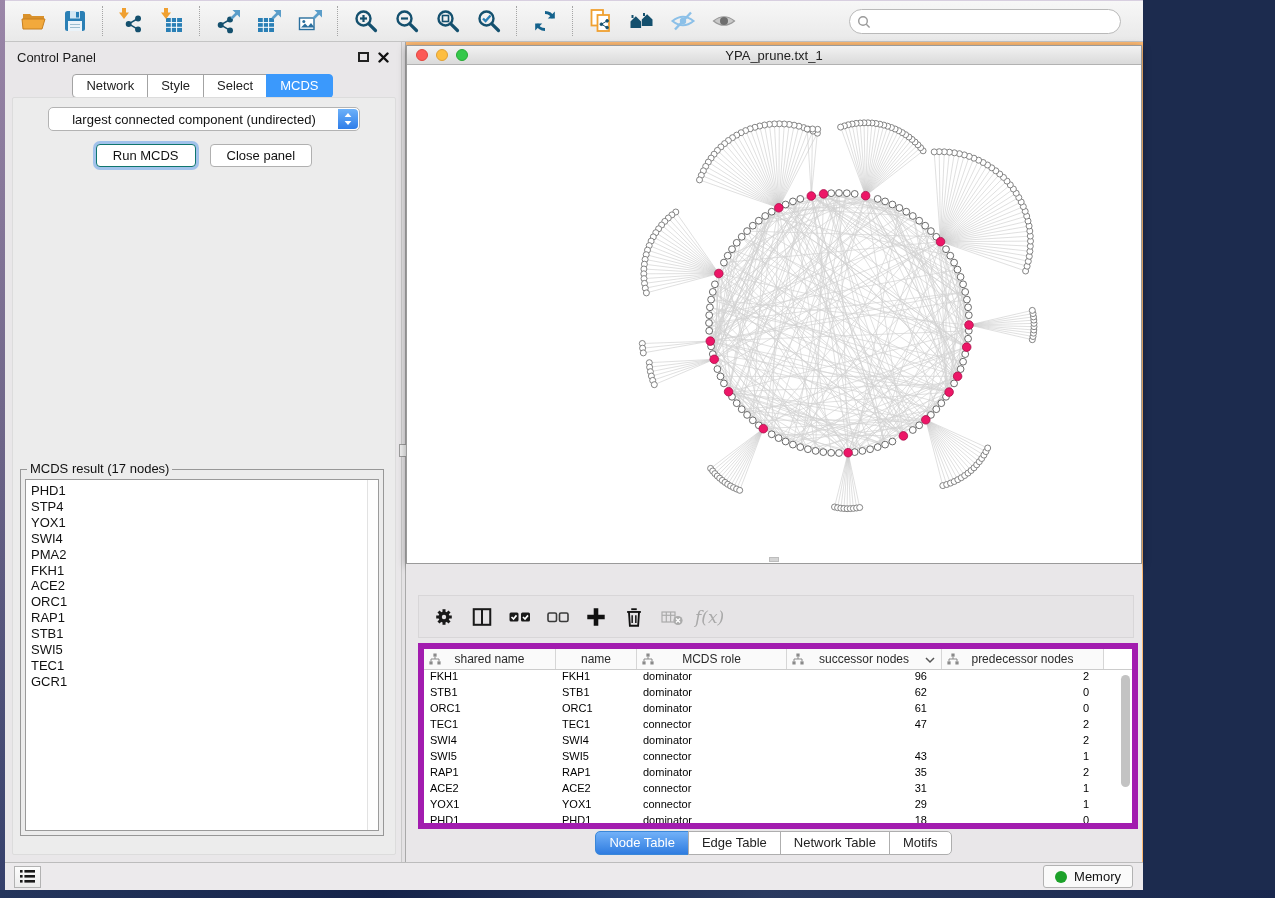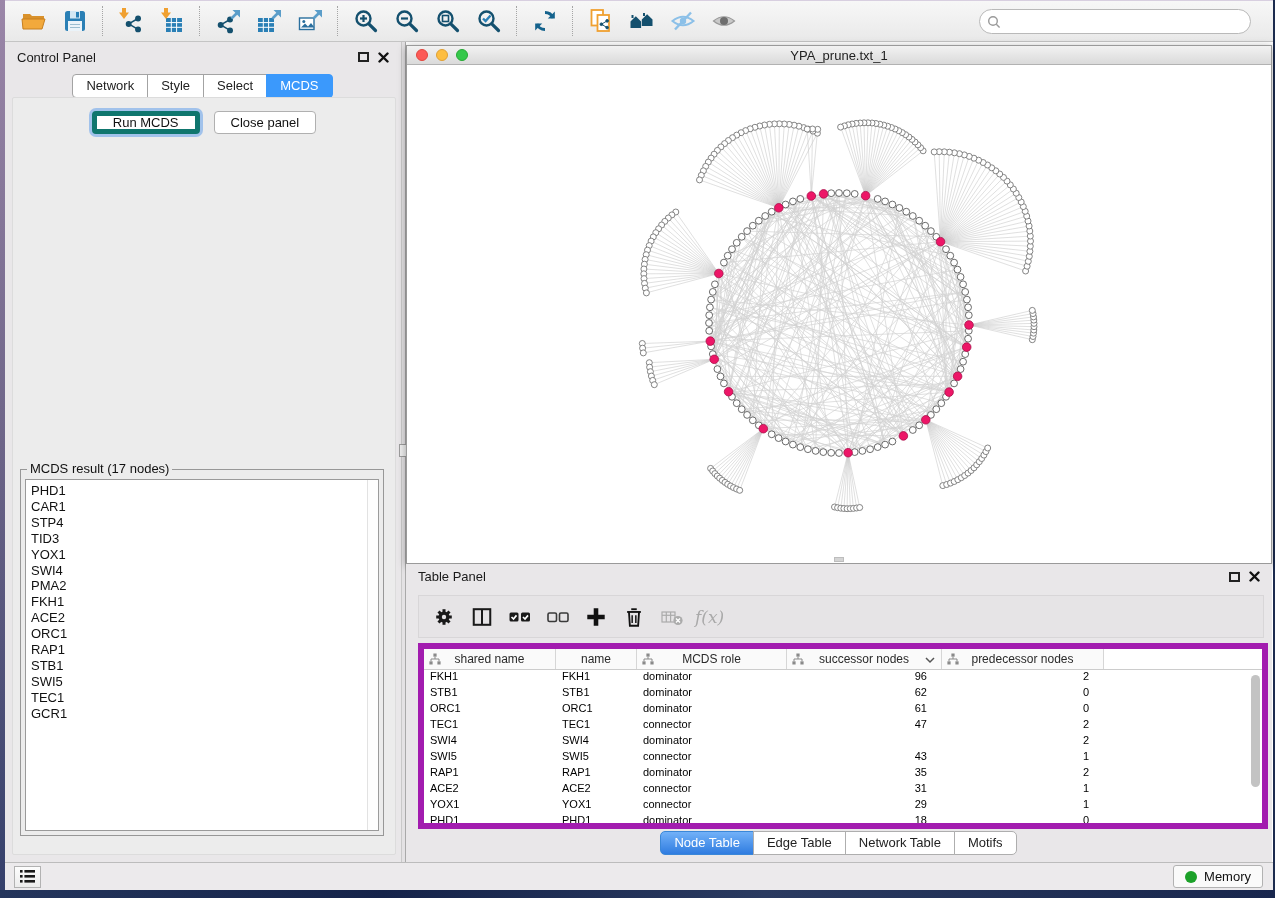--- a/index.html
+++ b/index.html
@@ -1,20 +1,20 @@
 <!DOCTYPE html>
 <html><head>
 <meta charset="utf-8">
 <style>
   * { margin:0; padding:0; box-sizing:border-box; }
   html,body { width:1275px; height:898px; overflow:hidden; font-family:"Liberation Sans",sans-serif; }
   body { position:relative; background:#1c2b4e; }
   .desktop-left { position:absolute; left:0; top:0; width:5px; height:890px; background:linear-gradient(#9b86a8,#6d6488,#35406b); }
   .desktop-bottom { position:absolute; left:0; top:890px; width:1275px; height:8px; background:linear-gradient(90deg,#24355c,#15234a 30%,#2a3a60 60%,#18264d); }
-  .app { position:absolute; left:5px; top:0; width:1268px; height:890px; background:#ffffff; border-top:1px solid #d8cfe0; }
+  .app { position:absolute; left:5px; top:0; width:1138px; height:890px; background:#fdba74; border-top:1px solid #d8cfe0; }
 
   
   .toolbar { position:absolute; top:0; left:0; right:0; height:41px; background:linear-gradient(#f7f7f7,#e9e9e9); border-bottom:1px solid #c4c4c4; display:flex; align-items:center; padding:0 8px; }
   #toolbar-groups { display:flex; align-items:center; }
   .tb-btn { width:41px; height:34px; display:flex; align-items:center; justify-content:center; border-radius:4px; }
   .tb-sep { width:1px; height:30px; border-left:1px dotted #a5a5a5; margin:0 7px; }
   .search-wrap { margin-left:auto; position:relative; margin-right:14px; }
   .search-wrap .sicon { position:absolute; left:8px; top:6px; }
   .search-input { width:272px; height:25px; border:1px solid #b9b9b9; border-radius:13px; padding:0 8px 0 27px; font:13px "Liberation Sans",sans-serif; background:#fff; outline:none; color:#333; }
 
@@ -29,21 +29,21 @@
   .cp-tab:first-child { border-radius:4px 0 0 4px; }
   .cp-tab:last-child { border-radius:0 4px 4px 0; }
   .cp-tab.active { background:#3b99fc; border-color:#3b99fc; color:#fff; }
   .cp-body { position:absolute; left:7px; right:5px; top:55px; bottom:7px; background:#ececec; border:1px solid #dcdcdc; border-radius:2px; }
   .opt-label { text-align:center; margin-top:19px; font-size:13px; color:#1a1a1a; }
   .criterion-select { position:relative; width:312px; height:24px; margin:9px auto 0; background:#fff; border:1px solid #b3b3b3; border-radius:5px; display:flex; align-items:center; }
   .criterion-value { flex:1; text-align:center; font-size:13px; color:#111; padding-right:20px; white-space:nowrap; }
   .select-stepper { position:absolute; right:1px; top:1px; bottom:1px; width:20px; border-radius:0 4px 4px 0; background:linear-gradient(#6db1f9,#2e7de9); display:flex; align-items:center; justify-content:center; }
   .btn-row { display:flex; justify-content:center; gap:14px; margin-top:13px; }
   .btn { height:23px; padding:0 16px; background:#fff; border:1px solid #b0b0b0; border-radius:4px; font-size:13px; color:#111; display:flex; align-items:center; }
-  .btn.focused { border:5px solid #0f766e; box-shadow:0 0 0 3px rgba(100,160,235,.55); }
+  .btn.focused { border:1px solid #0f766e; box-shadow:0 0 0 3px rgba(100,160,235,.55); }
   .result-group { position:absolute; left:7px; right:11px; top:371px; bottom:18px; border:1px solid #979797; }
   .result-title { position:absolute; top:-9px; left:6px; background:#ececec; padding:0 3px; font-size:13px; color:#111; }
   .result-list { position:absolute; left:4px; right:4px; top:9px; bottom:4px; background:#fff; border:1px solid #9a9a9a; overflow:hidden; padding:3px 0 0 5px; }
   .result-item { font-size:13px; line-height:15.9px; color:#111; }
   .result-track { position:absolute; right:5px; top:10px; bottom:5px; width:11px; background:#fdfdfd; border-left:1px solid #e2e2e2; }
 
   
   .v-splitter { position:absolute; left:396px; width:5px; top:41px; bottom:28px; background:#e4e2e4; border-left:1px solid #c9c9c9; border-right:1px solid #a9a9a9; }
   .v-grip { position:absolute; top:402px; left:-3px; width:10px; height:13px; background:#eee; border:1px solid #9d9d9d; }
 
@@ -326,31 +326,38 @@
           </span>
       </span>
     </div>
     <div class="cp-tabs" id="cp-tabs">
         <div class="cp-tab">Network</div>
         <div class="cp-tab">Style</div>
         <div class="cp-tab">Select</div>
         <div class="cp-tab active">MCDS</div>
       </div>
     <div class="cp-body">
+      <div class="criterion-select">
+        <span class="criterion-value">largest connected component (undirected)</span>
+        <span class="select-stepper">
+            <svg width="10" height="14" viewBox="0 0 10 14">
+              <path d="M5 1l3.4 4H1.6z" fill="#fff"></path>
+              <path d="M5 13L1.6 9h6.8z" fill="#fff"></path>
+            </svg>
+          </span>
+      </div>
       <div class="btn-row">
         <div class="btn focused">Run MCDS</div>
         <div class="btn">Close panel</div>
       </div>
       <div class="result-group">
         <span class="result-title">MCDS result (17 nodes)</span>
         <div class="result-list" id="result-list">
             <div class="result-item">PHD1</div>
-            <div class="result-item">CAR1</div>
             <div class="result-item">STP4</div>
-            <div class="result-item">TID3</div>
             <div class="result-item">YOX1</div>
             <div class="result-item">SWI4</div>
             <div class="result-item">PMA2</div>
             <div class="result-item">FKH1</div>
             <div class="result-item">ACE2</div>
             <div class="result-item">ORC1</div>
             <div class="result-item">RAP1</div>
             <div class="result-item">STB1</div>
             <div class="result-item">SWI5</div>
             <div class="result-item">TEC1</div>
@@ -1137,31 +1144,20 @@
             <circle cx="356.3" cy="362.7" r="4.3"></circle>
             <circle cx="496.4" cy="369.9" r="4.3"></circle>
             <circle cx="441.1" cy="386.7" r="4.3"></circle>
           </g>
         </svg>
       <div class="canvas-grip"></div>
     </div>
   </div>
 
   <div class="table-panel">
-    <div class="tp-header">
-      <span class="panel-title">Table Panel</span>
-      <span class="win-controls">
-        <span class="float-icon"></span>
-        <span class="icon">
-            <svg width="11" height="11" viewBox="0 0 11 11">
-              <path d="M1.5 1.5l8 8M9.5 1.5l-8 8" stroke="#111" stroke-width="2.4" stroke-linecap="round"></path>
-            </svg>
-          </span>
-      </span>
-    </div>
     <div class="tp-toolbar" id="tp-toolbar">
         <div class="tp-tool">
           <span class="icon">
             <svg width="22" height="22" viewBox="0 0 24 24">
               <g stroke="#1a1a1a" stroke-width="3.3">
                 <line x1="12" y1="3.5" x2="12" y2="20.5"></line>
                 <line x1="3.5" y1="12" x2="20.5" y2="12"></line>
                 <line x1="6" y1="6" x2="18" y2="18"></line>
                 <line x1="18" y1="6" x2="6" y2="18"></line>
               </g>

